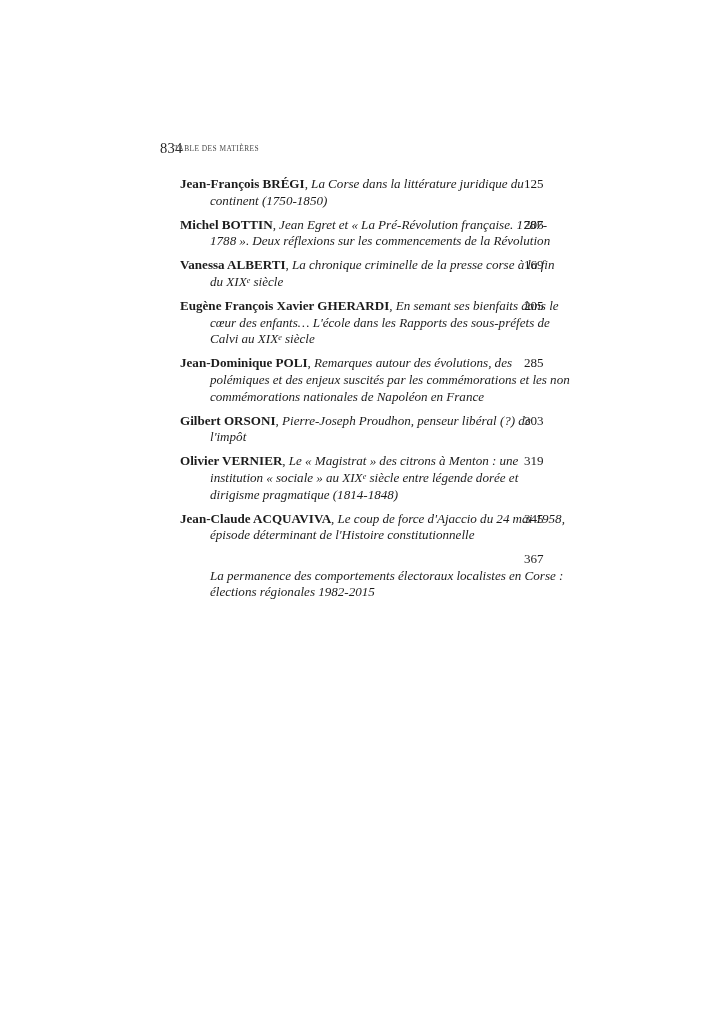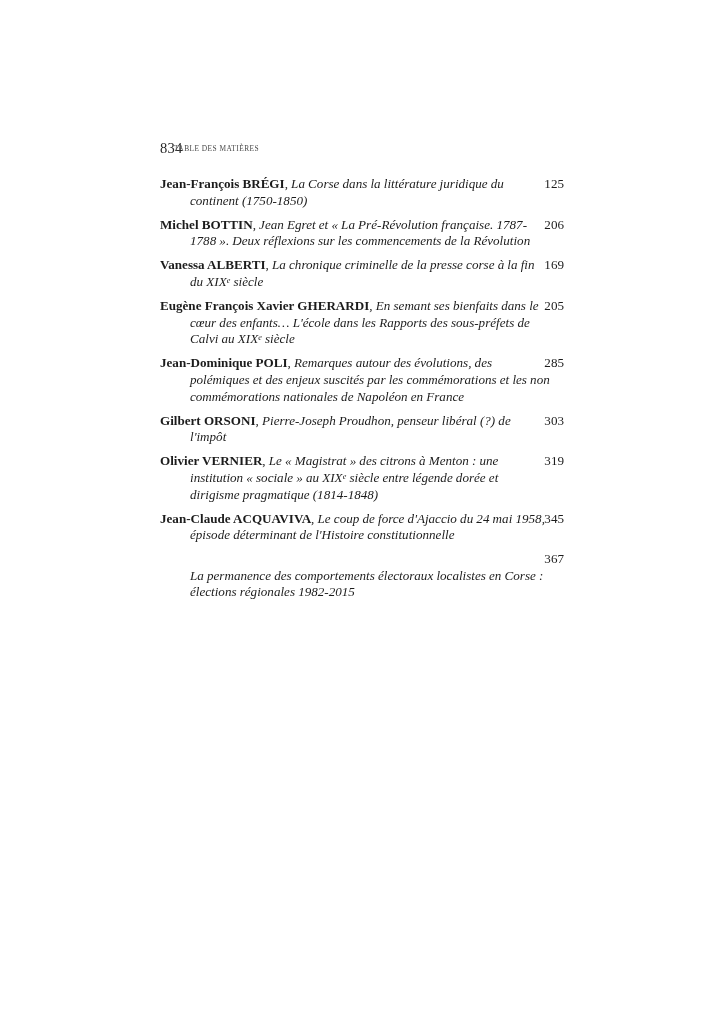--- a/index.html
+++ b/index.html
@@ -72,20 +72,21 @@
   .entry:last-child { margin-bottom: 0; }
 
   .entry-text {
     width: 360px;
     padding-left: 30px;
     text-indent: -30px;
     font-size: 13.1px;
     line-height: 16.6px;
     color: #1c1c1c;
     word-spacing: -0.1px;
+    margin-left: 20px;
   }
 
   .author {
     font-weight: bold;
     font-style: normal;
   }
   .title {
     font-style: italic;
   }
   .sup {
@@ -93,21 +94,21 @@
     vertical-align: 0.42em;
     font-style: italic;
     line-height: 0;
   }
 
   .pagenum {
     position: absolute;
     right: 0;
     top: 0;
     width: 40px;
-    text-align: right;
+    text-align: left;
     font-size: 13.1px;
     line-height: 16.6px;
     color: #1c1c1c;
   }
 </style>
 </head>
 <body>
 
 <div class="page">
 

